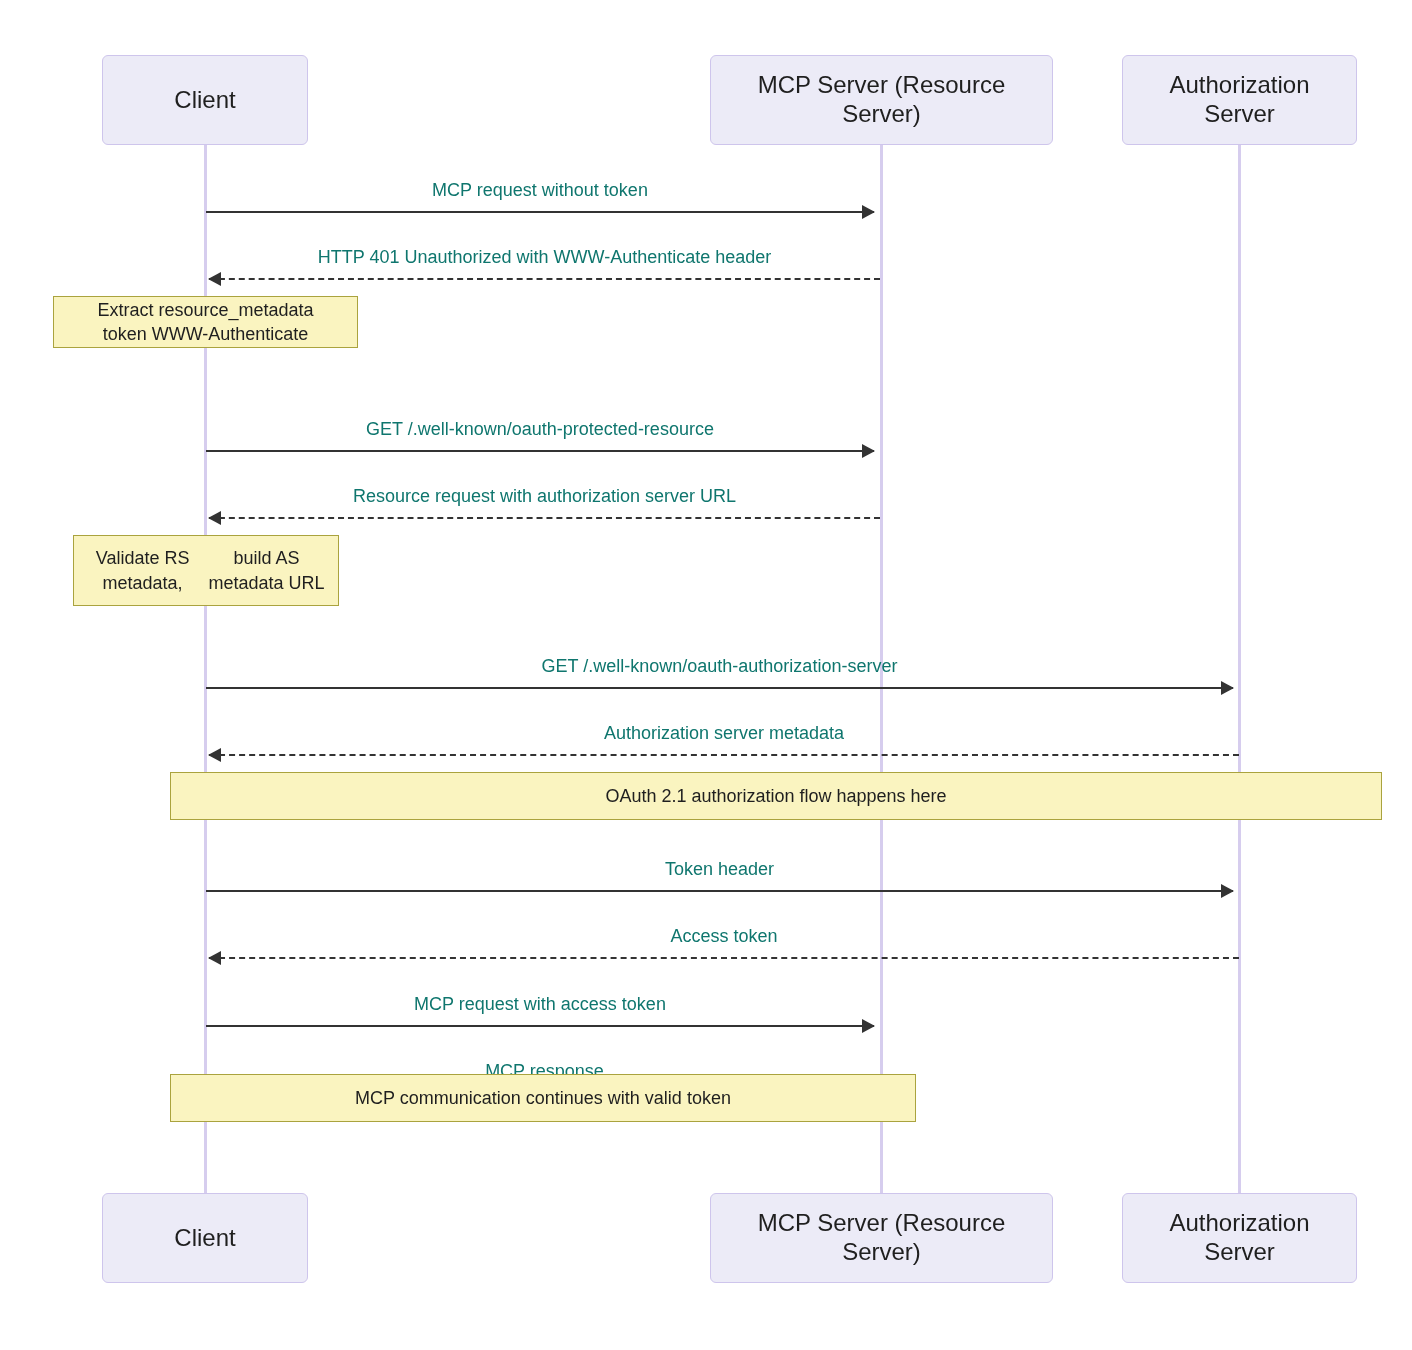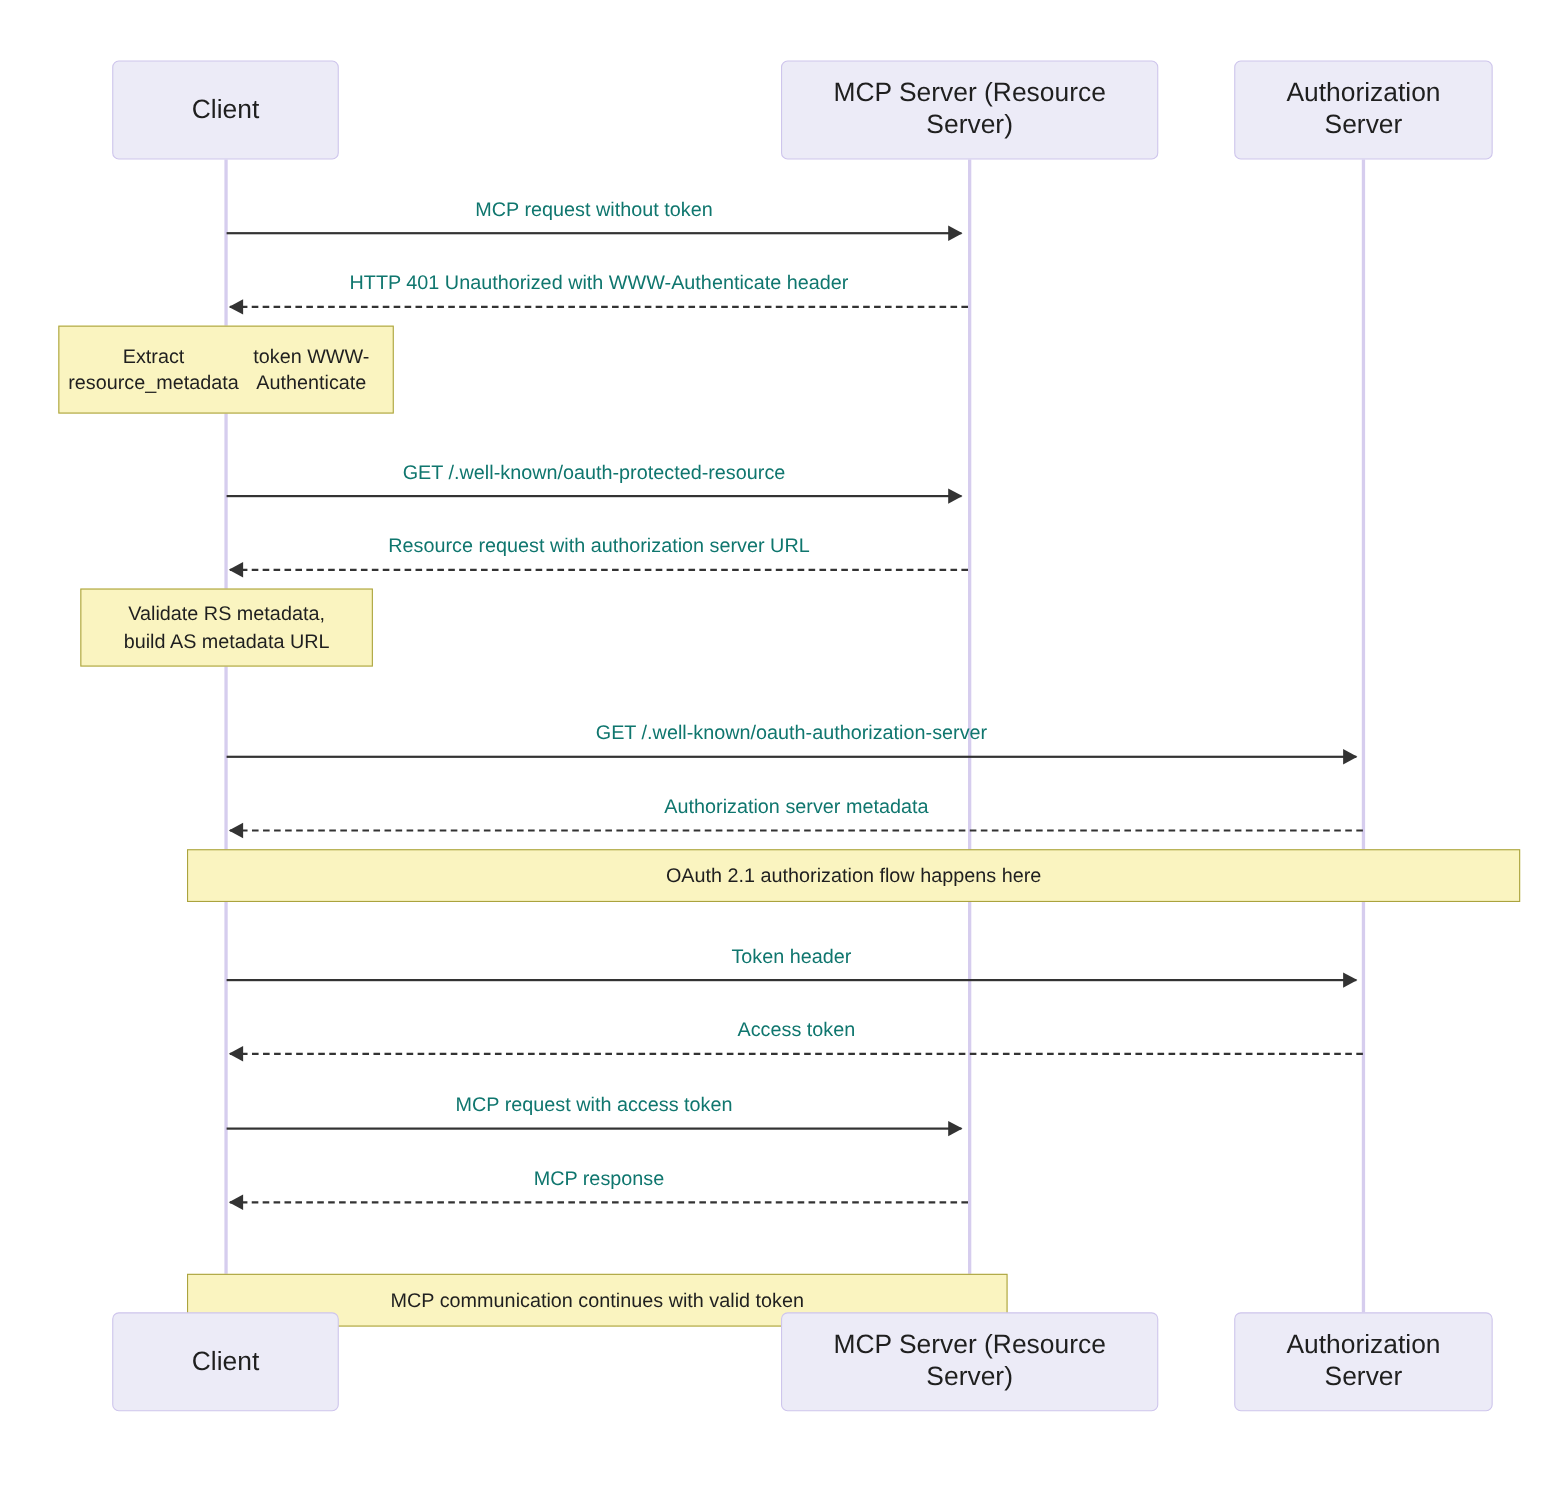--- a/index.html
+++ b/index.html
@@ -130,38 +130,38 @@
     <div class="line"></div>
     <div class="head"></div>
   </div>
 
   <div class="msg to-left dashed" style="left:209px; top:278px; width:671px;">
     <div class="label">HTTP 401 Unauthorized with WWW-Authenticate header</div>
     <div class="line"></div>
     <div class="head"></div>
   </div>
 
-  <div class="note" style="left:53px; top:296px; width:305px; height:80px; flex-direction:row;">
+  <div class="note" style="left:53px; top:296px; width:305px; height:52px; flex-direction:column;">
     <span>Extract resource_metadata</span>
     <span>token WWW-Authenticate</span>
   </div>
 
   <div class="msg to-right" style="left:206px; top:450px; width:668px;">
     <div class="label">GET /.well-known/oauth-protected-resource</div>
     <div class="line"></div>
     <div class="head"></div>
   </div>
 
   <div class="msg to-left dashed" style="left:209px; top:517px; width:671px;">
     <div class="label">Resource request with authorization server URL</div>
     <div class="line"></div>
     <div class="head"></div>
   </div>
 
-  <div class="note" style="left:73px; top:535px; width:266px; height:71px; flex-direction:column;">
+  <div class="note" style="left:73px; top:535px; width:266px; height:71px; flex-direction:row;">
     <span>Validate RS metadata,</span>
     <span>build AS metadata URL</span>
   </div>
 
   <div class="msg to-right" style="left:206px; top:687px; width:1027px;">
     <div class="label">GET /.well-known/oauth-authorization-server</div>
     <div class="line"></div>
     <div class="head"></div>
   </div>
 
@@ -192,21 +192,21 @@
     <div class="line"></div>
     <div class="head"></div>
   </div>
 
   <div class="msg to-left dashed" style="left:209px; top:1092px; width:671px;">
     <div class="label">MCP response</div>
     <div class="line"></div>
     <div class="head"></div>
   </div>
 
-  <div class="note band" style="left:170px; top:1158px; width:746px; height:48px;">
+  <div class="note band" style="left:170px; top:1074px; width:746px; height:48px;">
     <span>MCP communication continues with valid token</span>
   </div>
 
   <div class="participant" style="left:102px; top:1193px; width:206px; height:90px;">
     <span>Client</span>
   </div>
   <div class="participant" style="left:710px; top:1193px; width:343px; height:90px;">
     <span>MCP Server (Resource Server)</span>
   </div>
   <div class="participant" style="left:1122px; top:1193px; width:235px; height:90px;">

